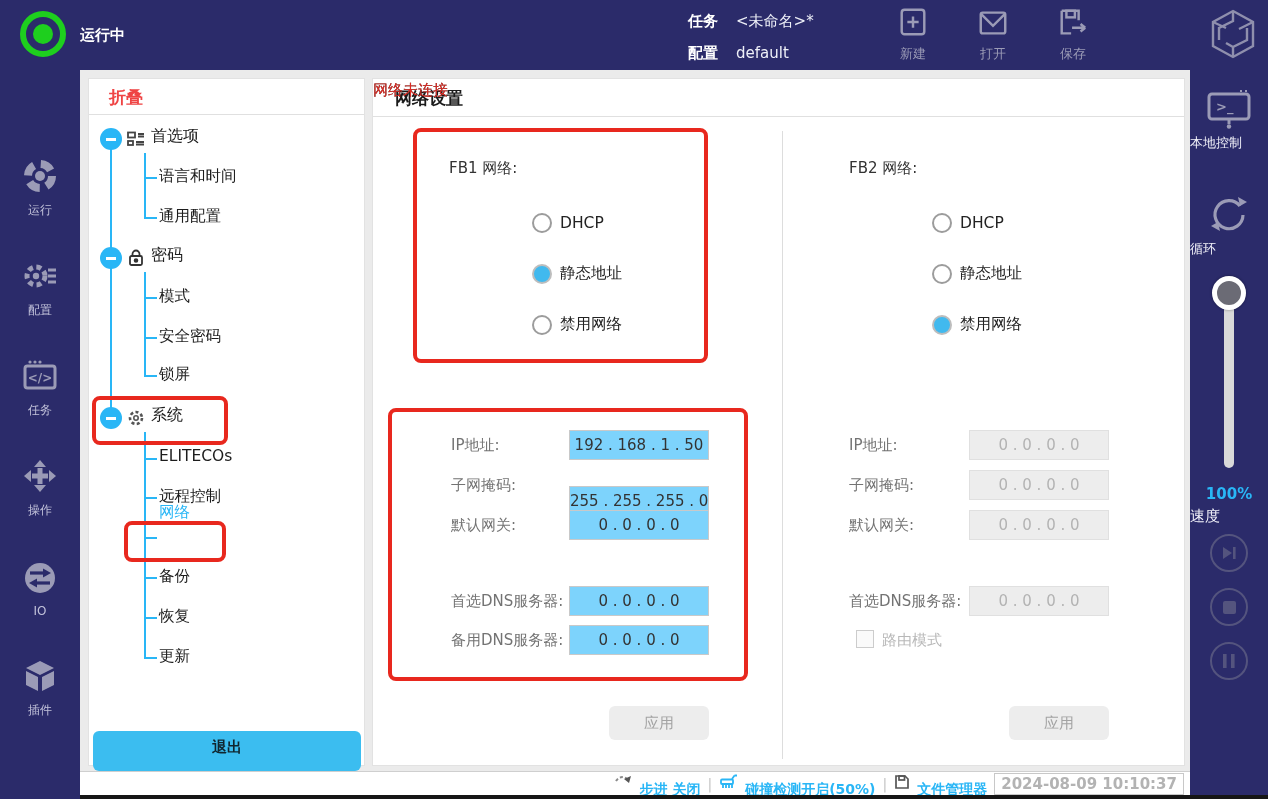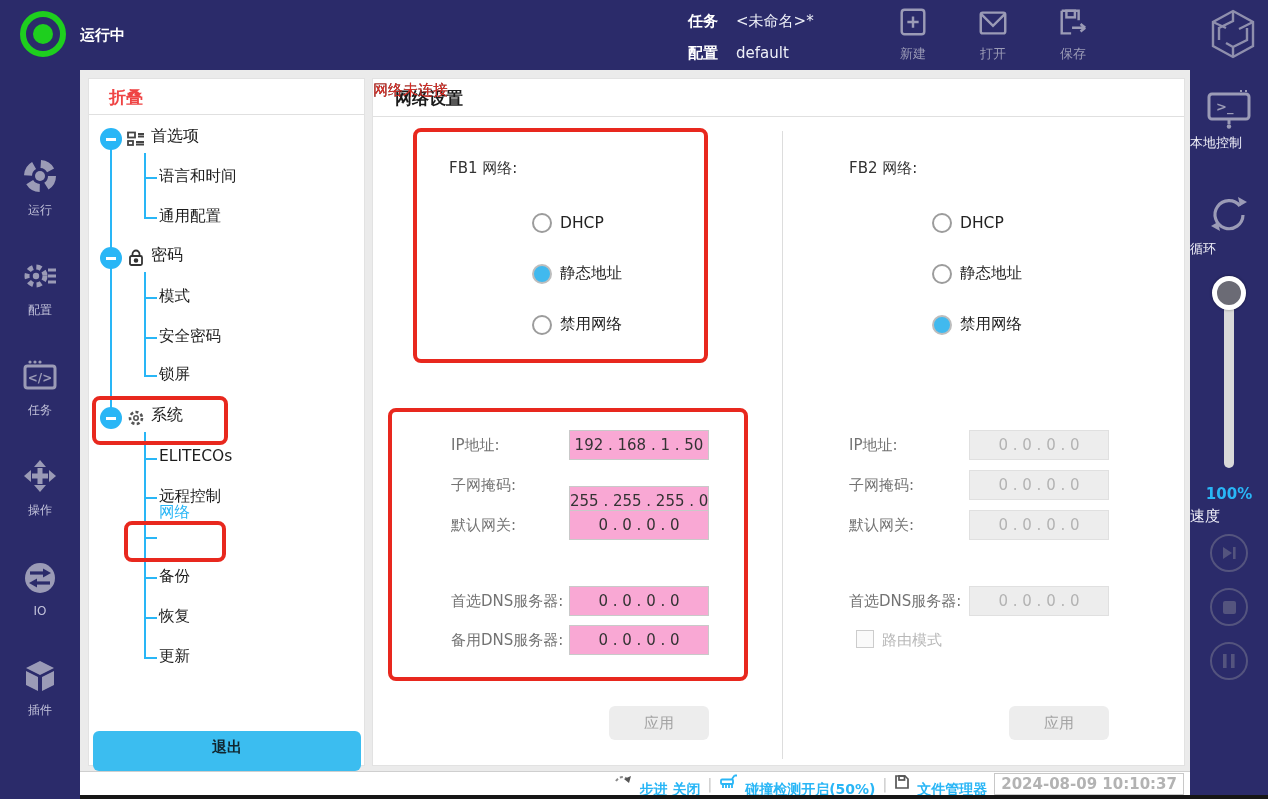--- a/index.html
+++ b/index.html
@@ -33,21 +33,21 @@
            color:#10262f;font-weight:bold;font-size:15px;text-align:center;line-height:32px;cursor:pointer;}
   .main-head{position:absolute;left:0;top:0;width:100%;height:37px;border-bottom:1px solid #e0e0e0;}
   .main-head .t{position:absolute;left:22px;top:8px;font-size:17px;font-weight:bold;color:#1a1a1a;}
   .vdiv{position:absolute;left:409px;top:52px;width:1px;height:628px;background:#ddd;}
   .nlabel{position:absolute;font-size:15px;color:#333;height:22px;line-height:22px;white-space:nowrap;}
   .radio-row{position:absolute;display:flex;align-items:center;gap:8px;cursor:pointer;}
   .rdo{width:20px;height:20px;border-radius:50%;border:2px solid #9c9c9c;background:#fff;box-sizing:border-box;}
   .rdo[data-checked="true"]{background:#41b9ee;border-color:#bdbdbd;}
   .radio-row .lbl{font-size:15.5px;color:#222;}
   .flabel{position:absolute;font-size:15px;color:#737373;height:30px;line-height:30px;white-space:nowrap;}
-  .fbox{position:absolute;width:140px;height:30px;box-sizing:border-box;border:1px solid #c9c9c9;background:#f9a8d4;
+  .fbox{position:absolute;width:140px;height:30px;box-sizing:border-box;border:1px solid #c9c9c9;background:#7dd3fc;
         color:#333;font-size:15px;text-align:center;line-height:28px;white-space:nowrap;}
   .fbox.dis{background:#ededed;border-color:#e0e0e0;color:#b3b3b3;}
   .applybtn{position:absolute;width:100px;height:34px;background:#ededed;border-radius:6px;color:#a3a3a3;
             font-size:15px;text-align:center;line-height:34px;cursor:pointer;}
   .cbx{position:absolute;width:18px;height:18px;box-sizing:border-box;border:1px solid #ccc;background:#fafafa;}
   .cbx-lbl{position:absolute;font-size:15px;color:#b8b8b8;height:22px;line-height:22px;}
   .anno{position:absolute;border:4px solid #e8281e;border-radius:8px;pointer-events:none;z-index:50;}
   .statusbar{position:absolute;left:80px;top:771px;width:1110px;height:24px;background:#fff;border-top:1px solid #cfcfcf;
              display:flex;align-items:center;justify-content:flex-end;gap:7px;padding-right:6px;box-sizing:border-box;
              font-size:14px;font-weight:bold;}

